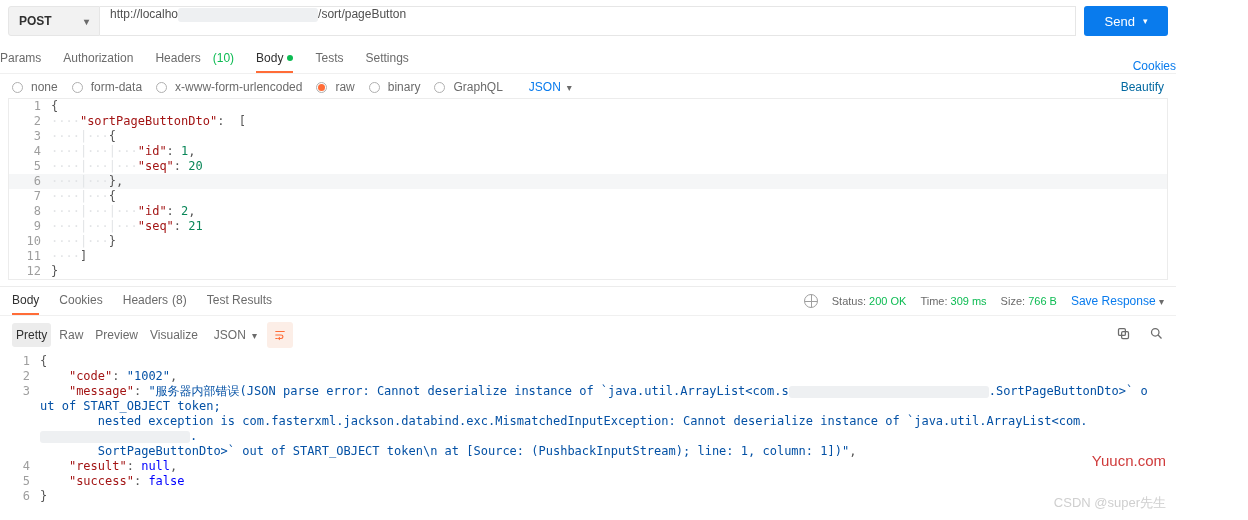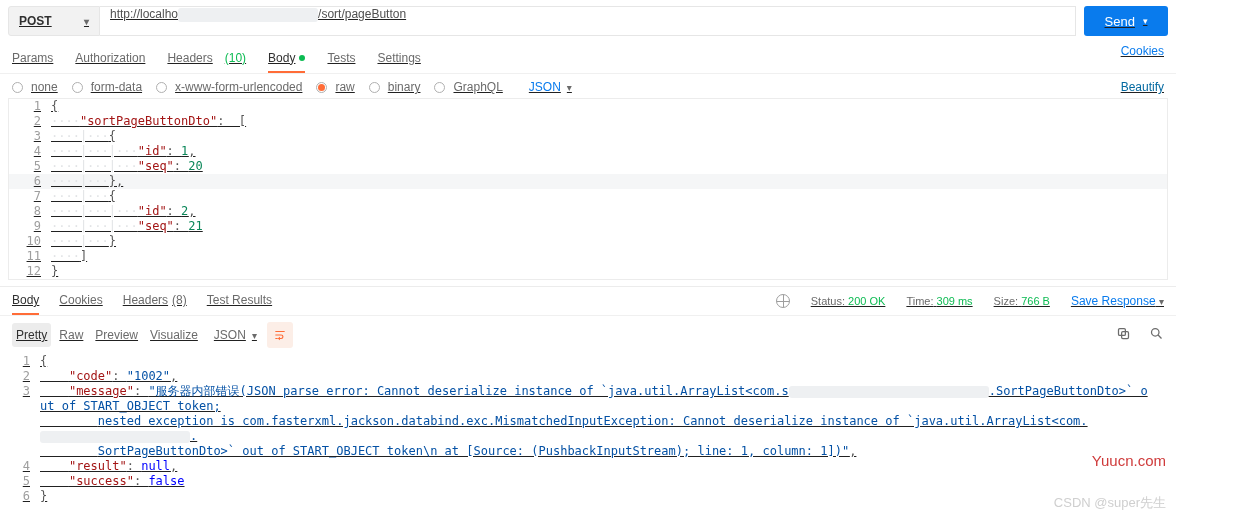--- a/index.html
+++ b/index.html
@@ -4,21 +4,21 @@
 <style>
   * { box-sizing: border-box; margin: 0; padding: 0; }
   body { font-family: -apple-system, BlinkMacSystemFont, "Segoe UI", Arial, sans-serif; font-size: 12px; color: #212121; background: #fff; width: 1248px; }
   .top-row { display: flex; align-items: center; padding: 6px 8px 8px 8px; gap: 0; }
   .method-select { width: 92px; height: 30px; background: #f2f2f2; border: 1px solid #e6e6e6; border-radius: 3px 0 0 3px; display: flex; align-items: center; padding: 0 10px; justify-content: space-between; font-size: 12px; font-weight: 600; color: #303030; }
   .chevron { font-size: 10px; color: #6b6b6b; }
   .url-input { flex: 1; height: 30px; border: 1px solid #e6e6e6; border-left: none; padding: 0 10px; font-size: 12px; color: #505050; }
   .url-hidden { display:inline-block; width:140px; height:14px; background:#eef0f2; border-radius:3px; vertical-align:middle; }
   .send-btn { margin-left: 8px; width: 84px; height: 30px; background: #097bed; color: #fff; border-radius: 3px; display: flex; align-items: center; justify-content: center; gap: 8px; font-size: 13px; font-weight:500;}
   .send-btn .chev { font-size: 9px; }
-  .tabs-row { display: flex; align-items: flex-start; padding: 0 12px; height: 30px; gap: 22px; border-bottom: 1px solid #f0f0f0; font-size: 12px; color: #6b6b6b; }
+  .tabs-row { display: flex; align-items: flex-end; padding: 0 0; height: 30px; gap: 22px; border-bottom: 1px solid #f0f0f0; font-size: 12px; color: #6b6b6b; }
   .tabs-row .tab { display: flex; align-items: center; gap:4px; height:100%; border-bottom:2px solid transparent; }
   .tabs-row .tab.active { color:#303030; border-bottom:2px solid #ff6c37; }
   .tabs-row .count { color:#0cbb52;margin-left:8px; }
   .dot-green { width:6px; height:6px; background:#0cbb52; border-radius:50%; }
   .tabs-row .spacer { flex:1; }
   .cookies-link { color:#097bed; font-size:12px; }
   .subtabs-row { display:flex; align-items:center; padding:6px 12px 4px 12px; gap:14px; font-size:12px; color:#6b6b6b; }
   .radio { width:11px; height:11px; border:1px solid #b0b0b0; border-radius:50%; display:inline-block; vertical-align:middle; margin-right:4px; background:#fff; }
   .radio.active::after { content:''; display:block; width:7px; height:7px; margin:1px; background:#ff6c37; border-radius:50%; }
   .subtabs-row .opt { display:flex; align-items:center; gap:4px; }
@@ -31,21 +31,21 @@
   .code { flex:1; white-space:pre; padding-right:10px; }
   .editor .row.cur { background:#f5f6f7; }
   .guide { color:#e2e4e6; }
   .pun { color:#555; }
   .key { color:#a31515; }
   .num { color:#098658; }
   .resp-tabs { display:flex; align-items:center; padding:0 12px; height:30px; gap:20px; border-top:1px solid #ececec; border-bottom:1px solid #f0f0f0; font-size:12px; color:#6b6b6b; }
   .resp-tabs .tab { height:100%; display:flex; align-items:center; border-bottom:2px solid transparent; gap:4px;}
   .resp-tabs .tab.active { color:#303030; border-bottom:2px solid #ff6c37; }
   .resp-tabs .spacer { flex:1; }
-  .status-area { display:flex; align-items:center; gap:21px; font-size:11px; color:#6b6b6b; }
+  .status-area { display:flex; align-items:center; gap:14px; font-size:11px; color:#6b6b6b; }
   .globe { width:14px; height:14px; border:1px solid #9e9e9e; border-radius:50%; display:inline-block; position:relative; }
   .globe::before { content:''; position:absolute; left:6px; top:0; bottom:0; border-left:1px solid #9e9e9e; }
   .globe::after { content:''; position:absolute; top:6px; left:0; right:0; border-top:1px solid #9e9e9e; }
   .save-resp { color:#097bed; font-size:12px; }
   .fmt-row { display:flex; align-items:center; padding:6px 12px; gap:4px; font-size:12px; color:#6b6b6b; }
   .fmt-row .btn { padding:5px 4px; border-radius:3px; }
   .fmt-row .btn.active { background:#ececec; color:#303030; }
   .fmt-row .sel { display:flex; align-items:center; gap:6px; margin-left:8px; }
   .ico-wrap { width:26px; height:26px; display:flex; align-items:center; justify-content:center; background:#fceee7; border-radius:3px; margin-left:6px;}
   .ico-wrap svg { fill:#ff6c37; }
@@ -53,21 +53,21 @@
   .ricon { margin-left:14px; color:#6b6b6b; }
   .resp-editor { margin:0 8px; font-family:Consolas,Menlo,monospace; font-size:12px; line-height:15px; }
   .resp-editor .row { display:flex; }
   .rgutter { width:32px; text-align:right; padding-right:10px; color:#9e9e9e; }
   .rcode { flex:1; white-space:pre-wrap; word-break:break-all; padding-right:14px; }
   .str { color:#0451a5; }
   .blob { display:inline-block; height:12px; background:#eef0f2; border-radius:3px; vertical-align:middle; }
   .kw { color:#0000ff; }
   .watermark { position:absolute; right:10px; bottom:8px; color:#cfcfcf; font-size:13px; }
   .yuu { position:absolute; right:10px; top:452px; color:#cf3a3a; font-size:15px; font-weight:500;}
-  .wrap { position:relative; width:1176px; height:520px; overflow:hidden;text-decoration:underline; }
+  .wrap { position:relative; width:1176px; height:520px; overflow:hidden; }
 </style>
 </head>
 <body>
 <div class="wrap">
 
 <div class="top-row">
   <div class="method-select">
     <span>POST</span>
     <span class="chevron">▾</span>
   </div>

